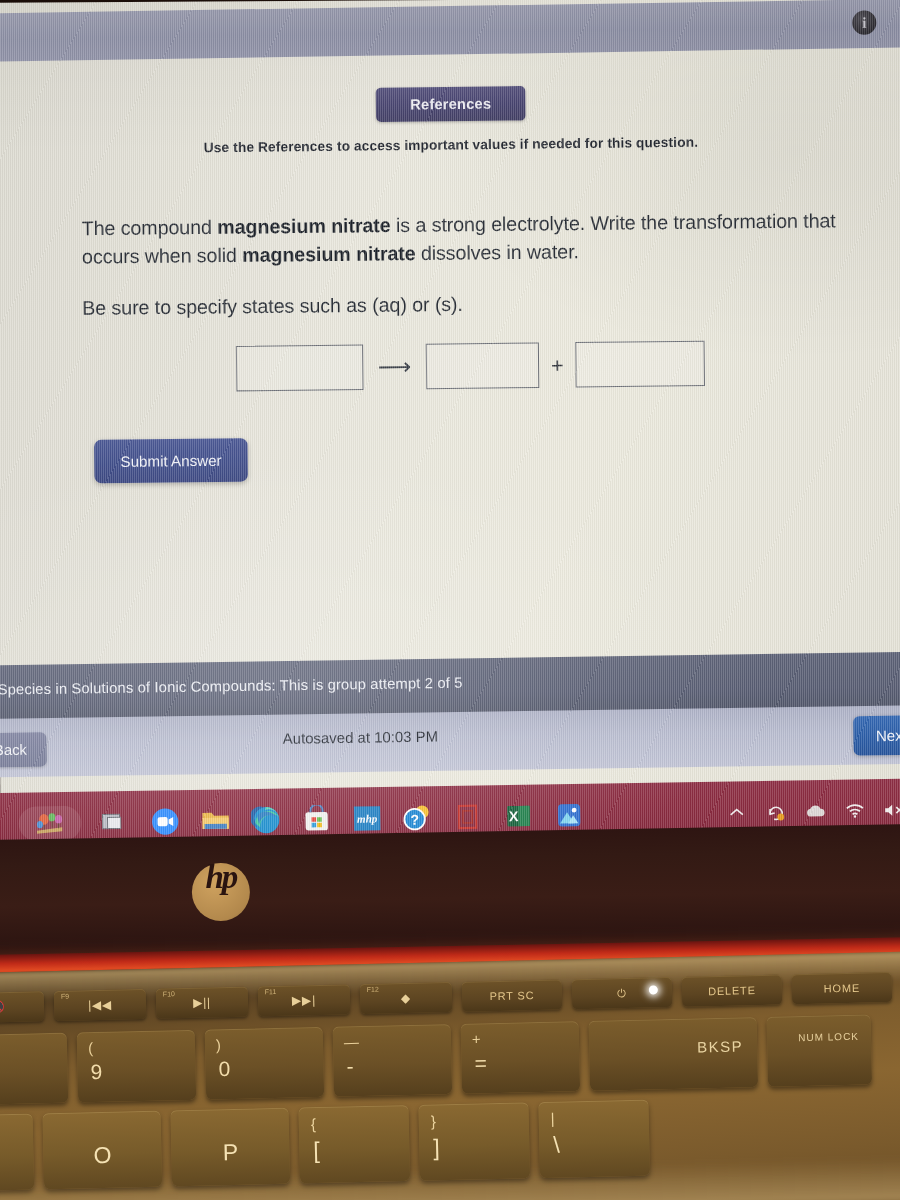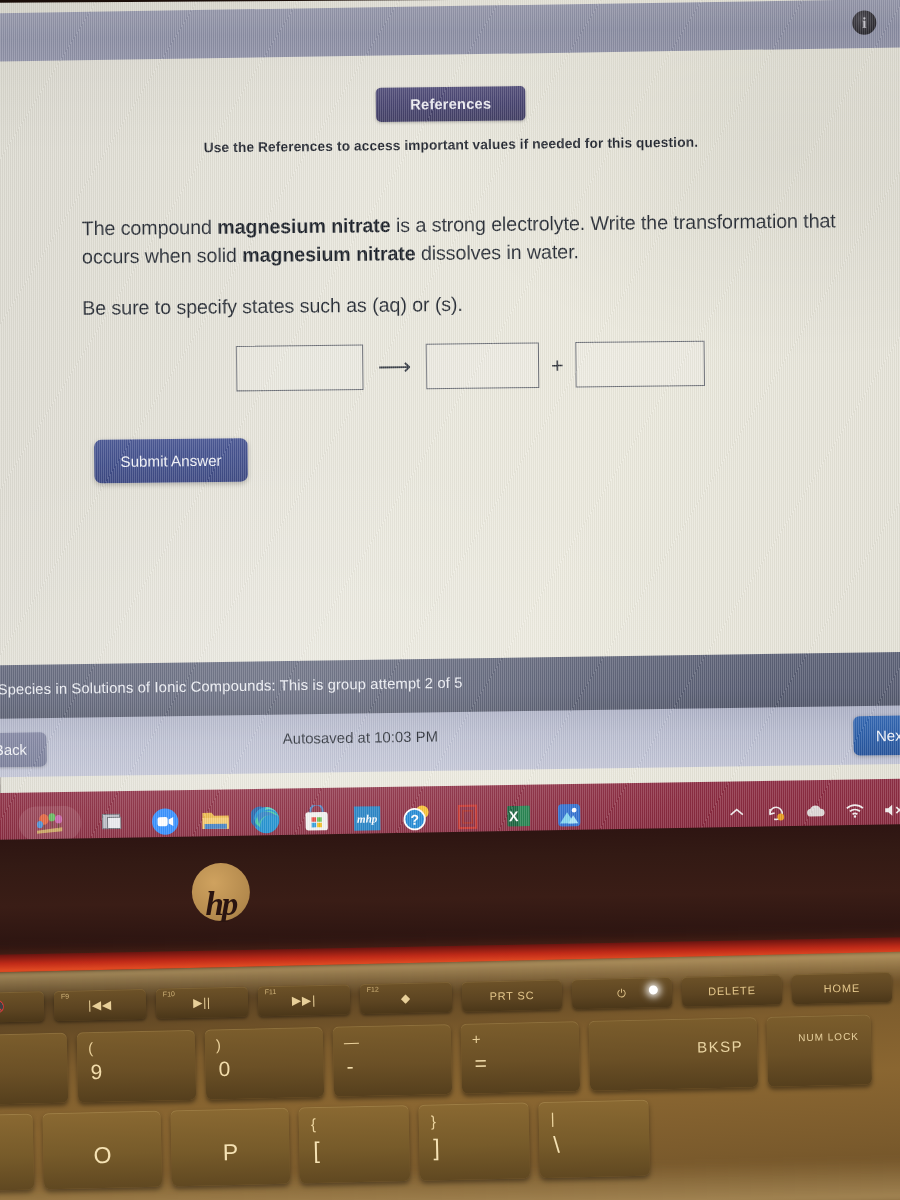--- a/index.html
+++ b/index.html
@@ -310,21 +310,21 @@
     background: linear-gradient(180deg, #2e1512 0%, #331a14 20%, #3a1d16 52%, #2a1310 88%, #230f0d 100%);
     transform: rotate(-1.0deg);
     z-index: 12;
   }
   .hp-logo {
     position: absolute;
     left: 206px; top: 27px;
     width: 58px; height: 58px;
     border-radius: 50%;
     background: radial-gradient(circle at 38% 34%, #cfa25f, #b2884c 72%, #8d6b3a 100%);
-    display: flex; align-items: flex-end; justify-content: center;
+    display: flex; align-items: flex-start; justify-content: center;
     transform: rotate(1deg);
   }
   .hp-logo span {
     font-family: "Liberation Serif", serif;
     font-style: italic;
     font-weight: bold;
     font-size: 33px;
     color: #2a1410;
     letter-spacing: -2px;
     line-height: 1;

